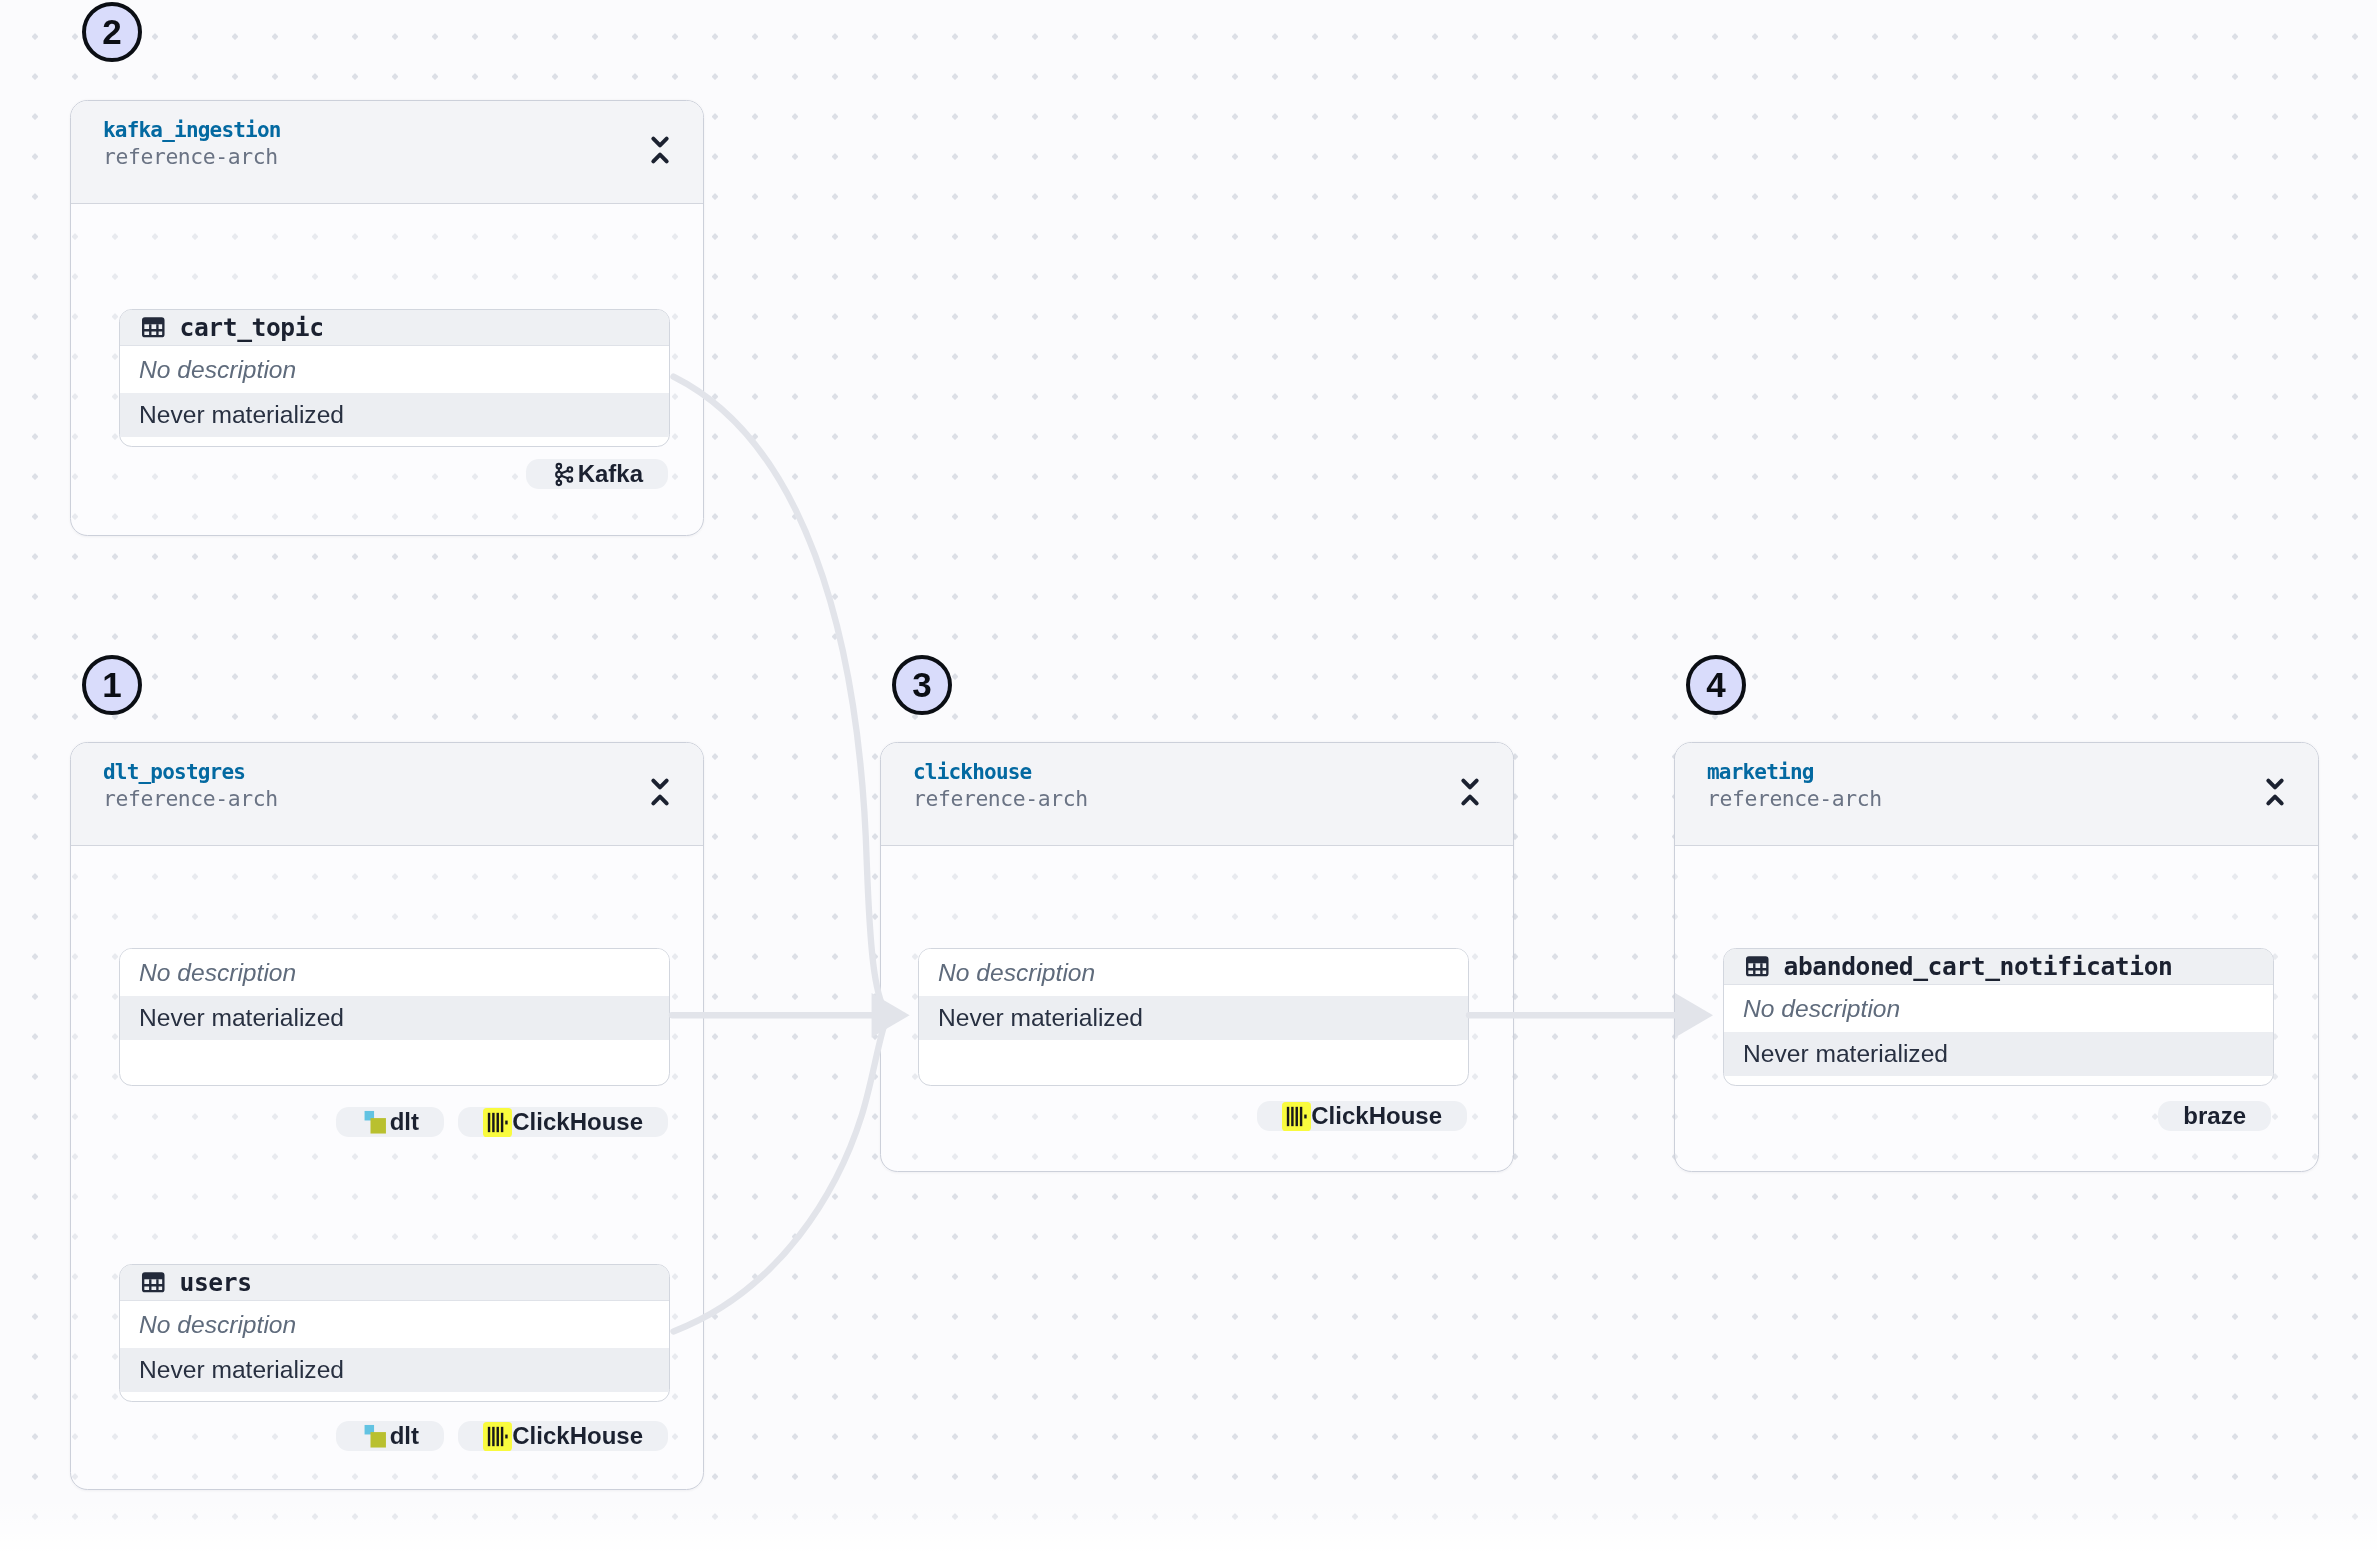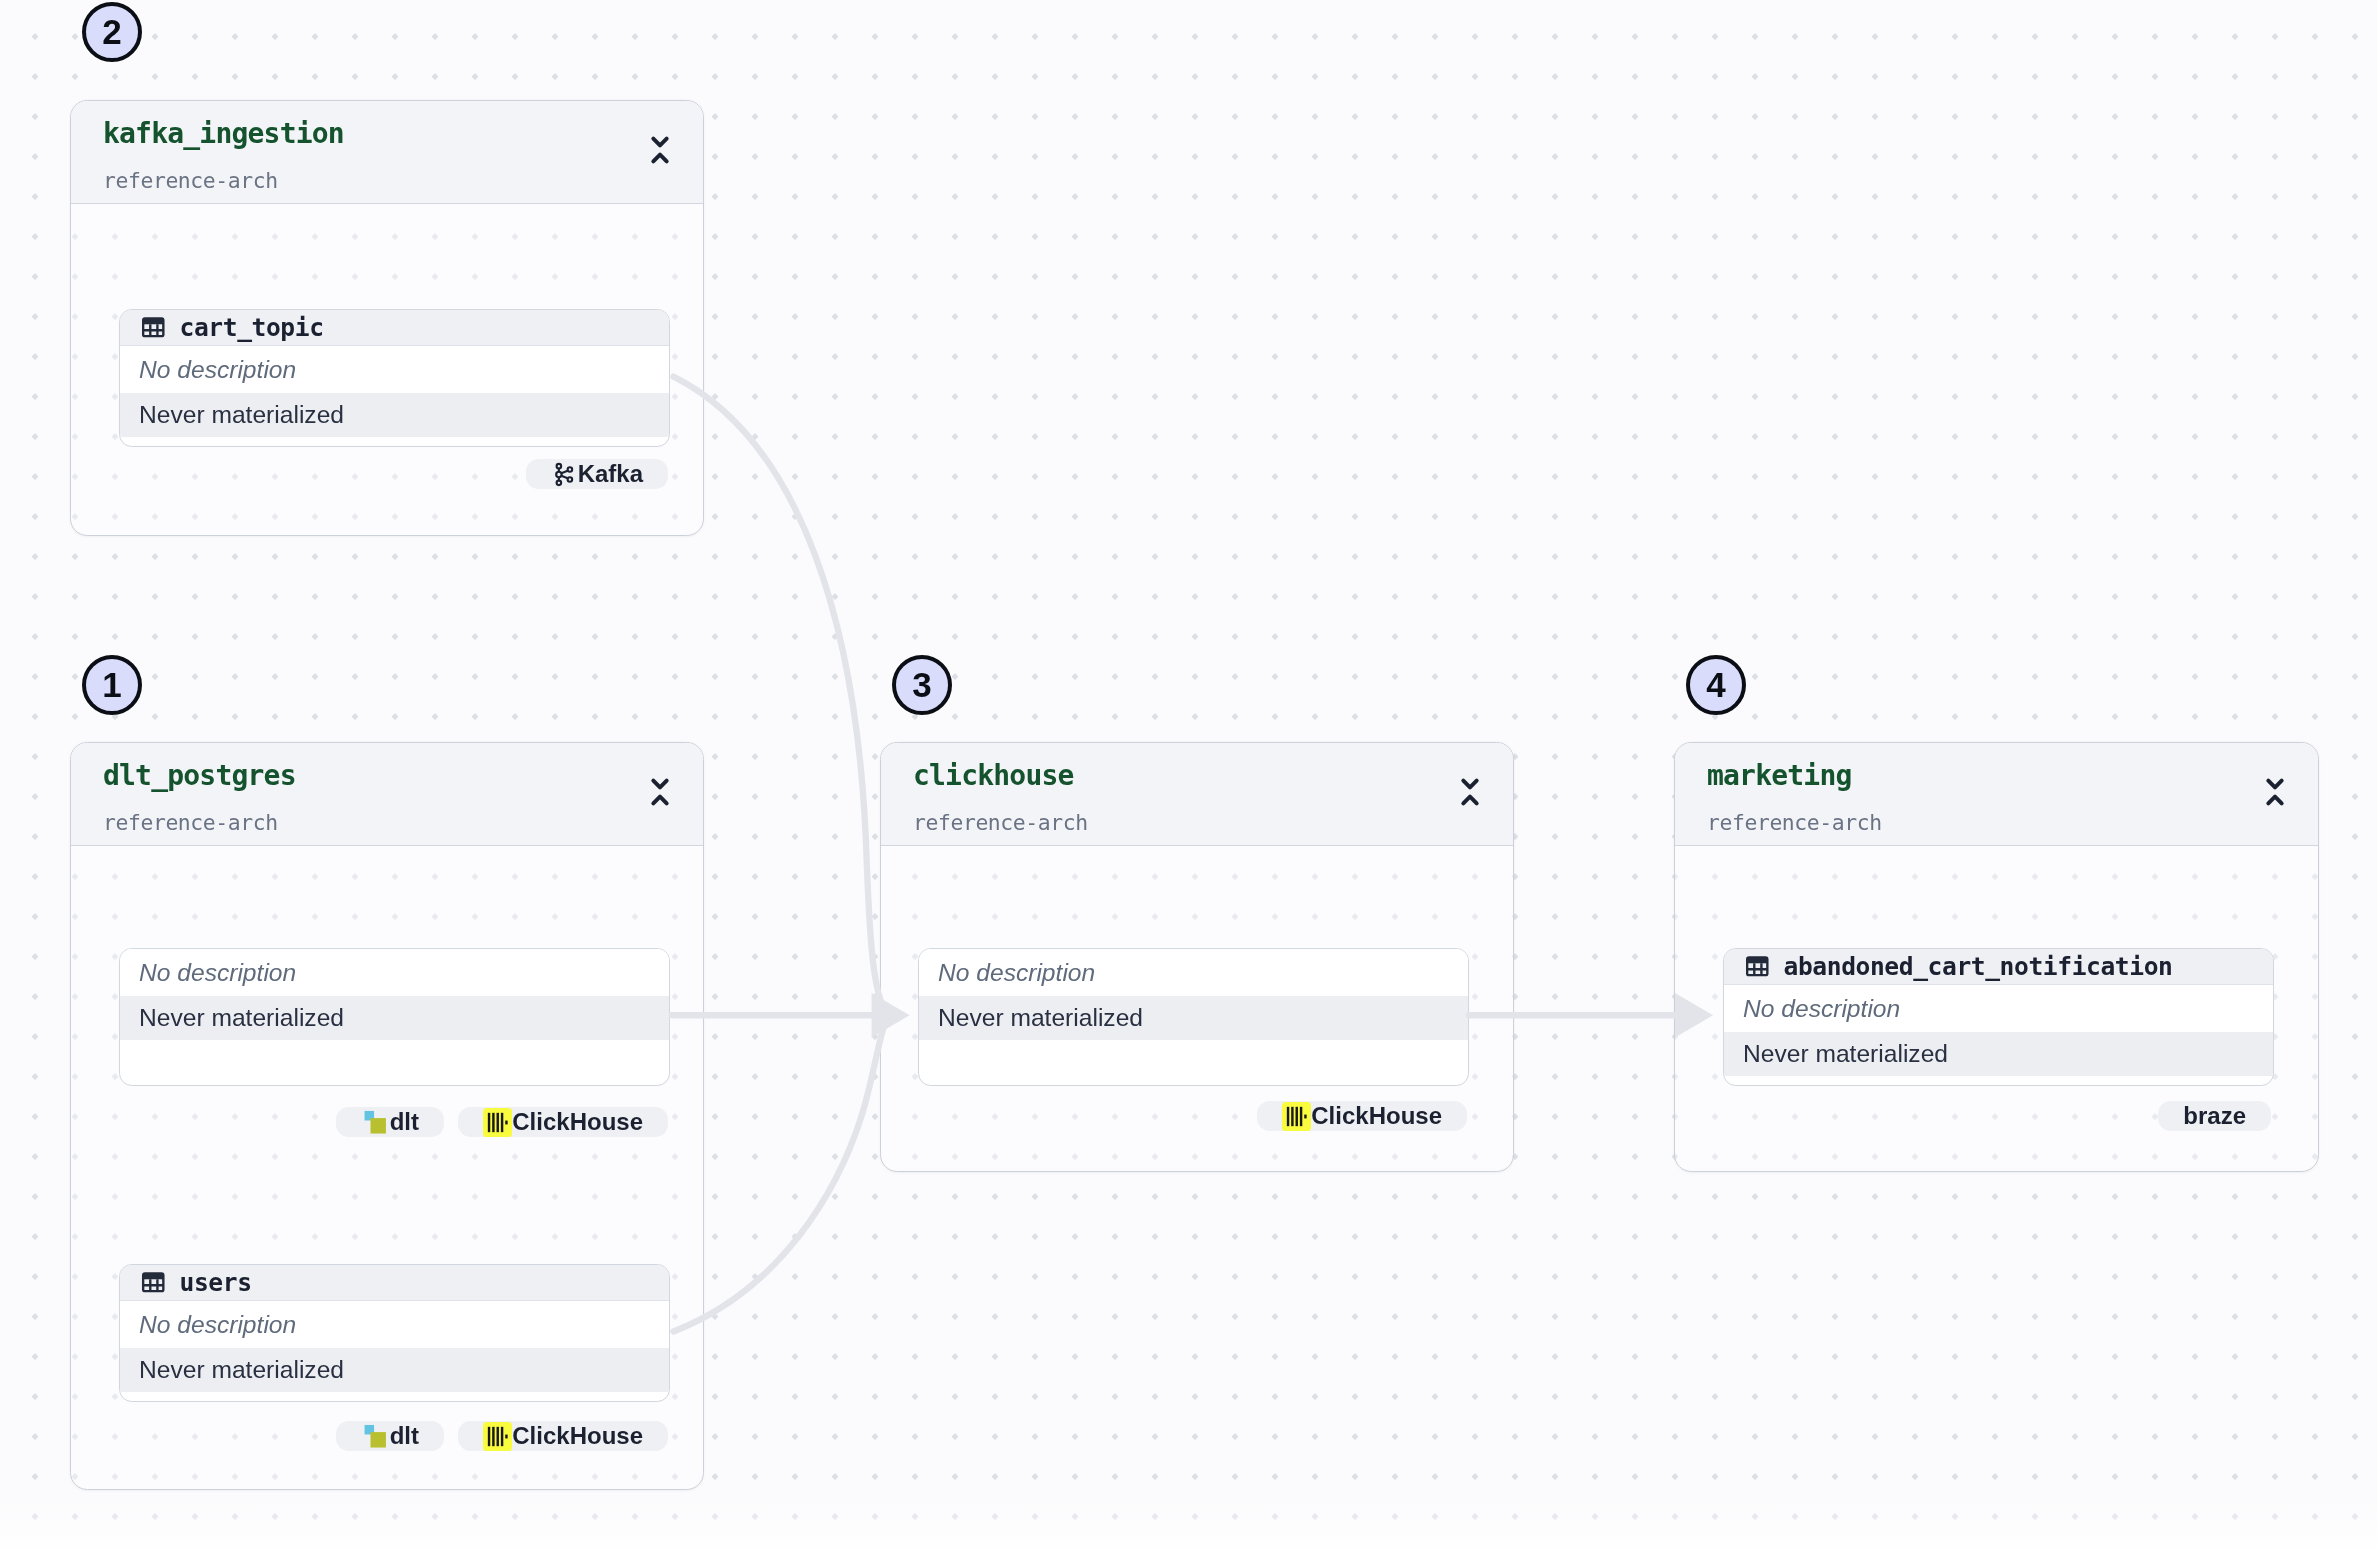--- a/index.html
+++ b/index.html
@@ -26,26 +26,26 @@
     box-shadow:0 0.8px 2.4px rgba(20,25,40,0.05);
   }
   .group-header{
     position:absolute;left:0;top:0;right:0;height:103px;box-sizing:border-box;
     background:#f3f4f7;border-bottom:1.6px solid #d3d6de;
     border-radius:16px 16px 0 0;
     padding:17.4px 32px 0 32px;
   }
   .group-title{
     font-family:"DejaVu Sans Mono",monospace;
-    font-size:28px;font-weight:700;color:#14532d;letter-spacing:-0.8px;line-height:1.15;
+    font-size:21px;font-weight:700;color:#0369a1;letter-spacing:-0.8px;line-height:1.15;
     white-space:nowrap;
   }
   .group-subtitle{
     font-family:"DejaVu Sans Mono",monospace;
-    font-size:21.4px;font-weight:400;color:#6a7384;letter-spacing:-0.4px;margin-top:17px;
+    font-size:21.4px;font-weight:400;color:#6a7384;letter-spacing:-0.4px;margin-top:1px;
     white-space:nowrap;
   }
   .collapse-btn{
     position:absolute;right:24px;top:30px;width:38px;height:38px;
     background:transparent;border:none;padding:0;cursor:pointer;
     display:flex;align-items:center;justify-content:center;
   }
   .collapse-btn svg{width:32px;height:32px;stroke:#1b2130;fill:none;stroke-width:3;stroke-linecap:round;stroke-linejoin:round;}
 
   .asset{

